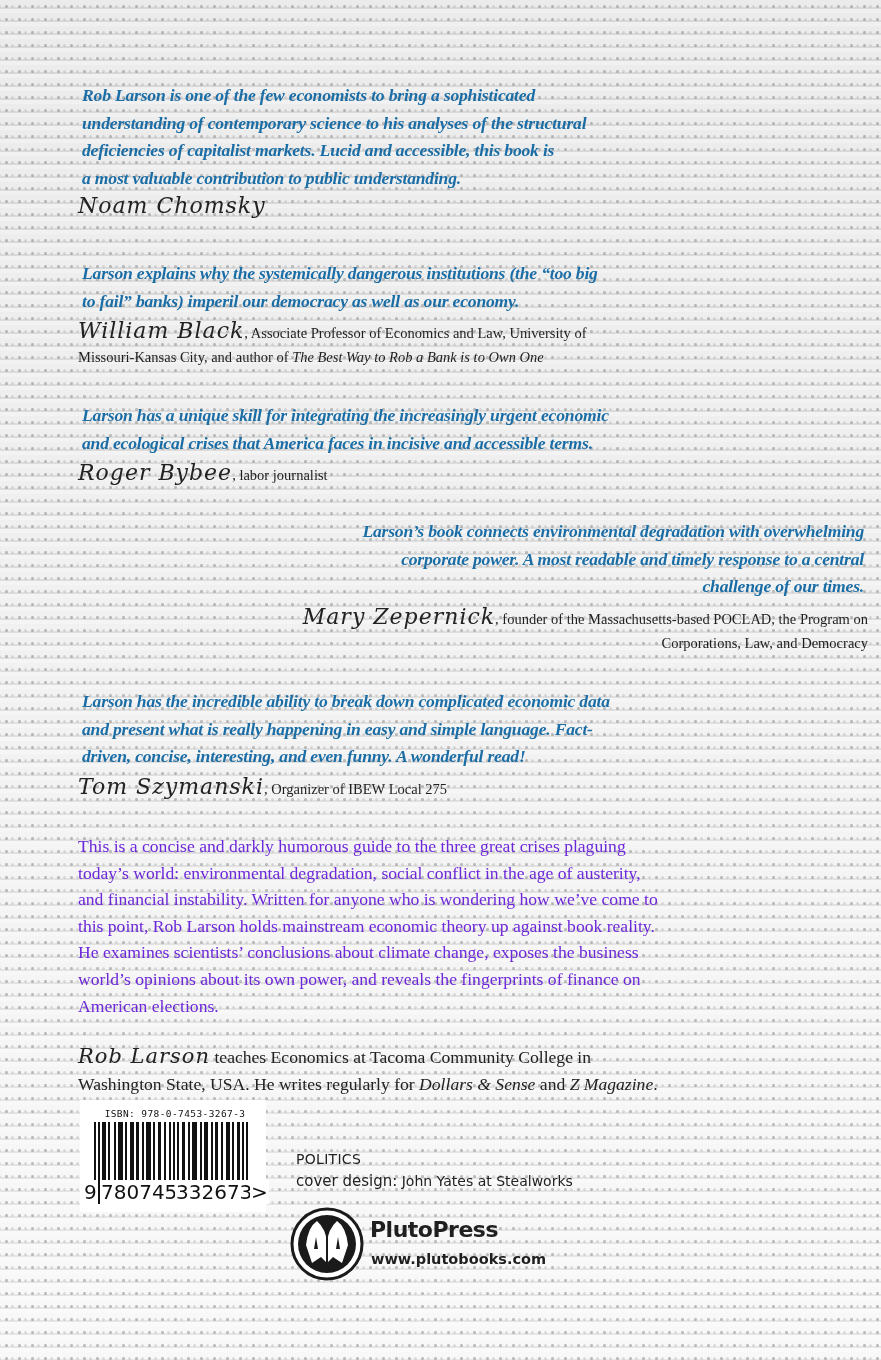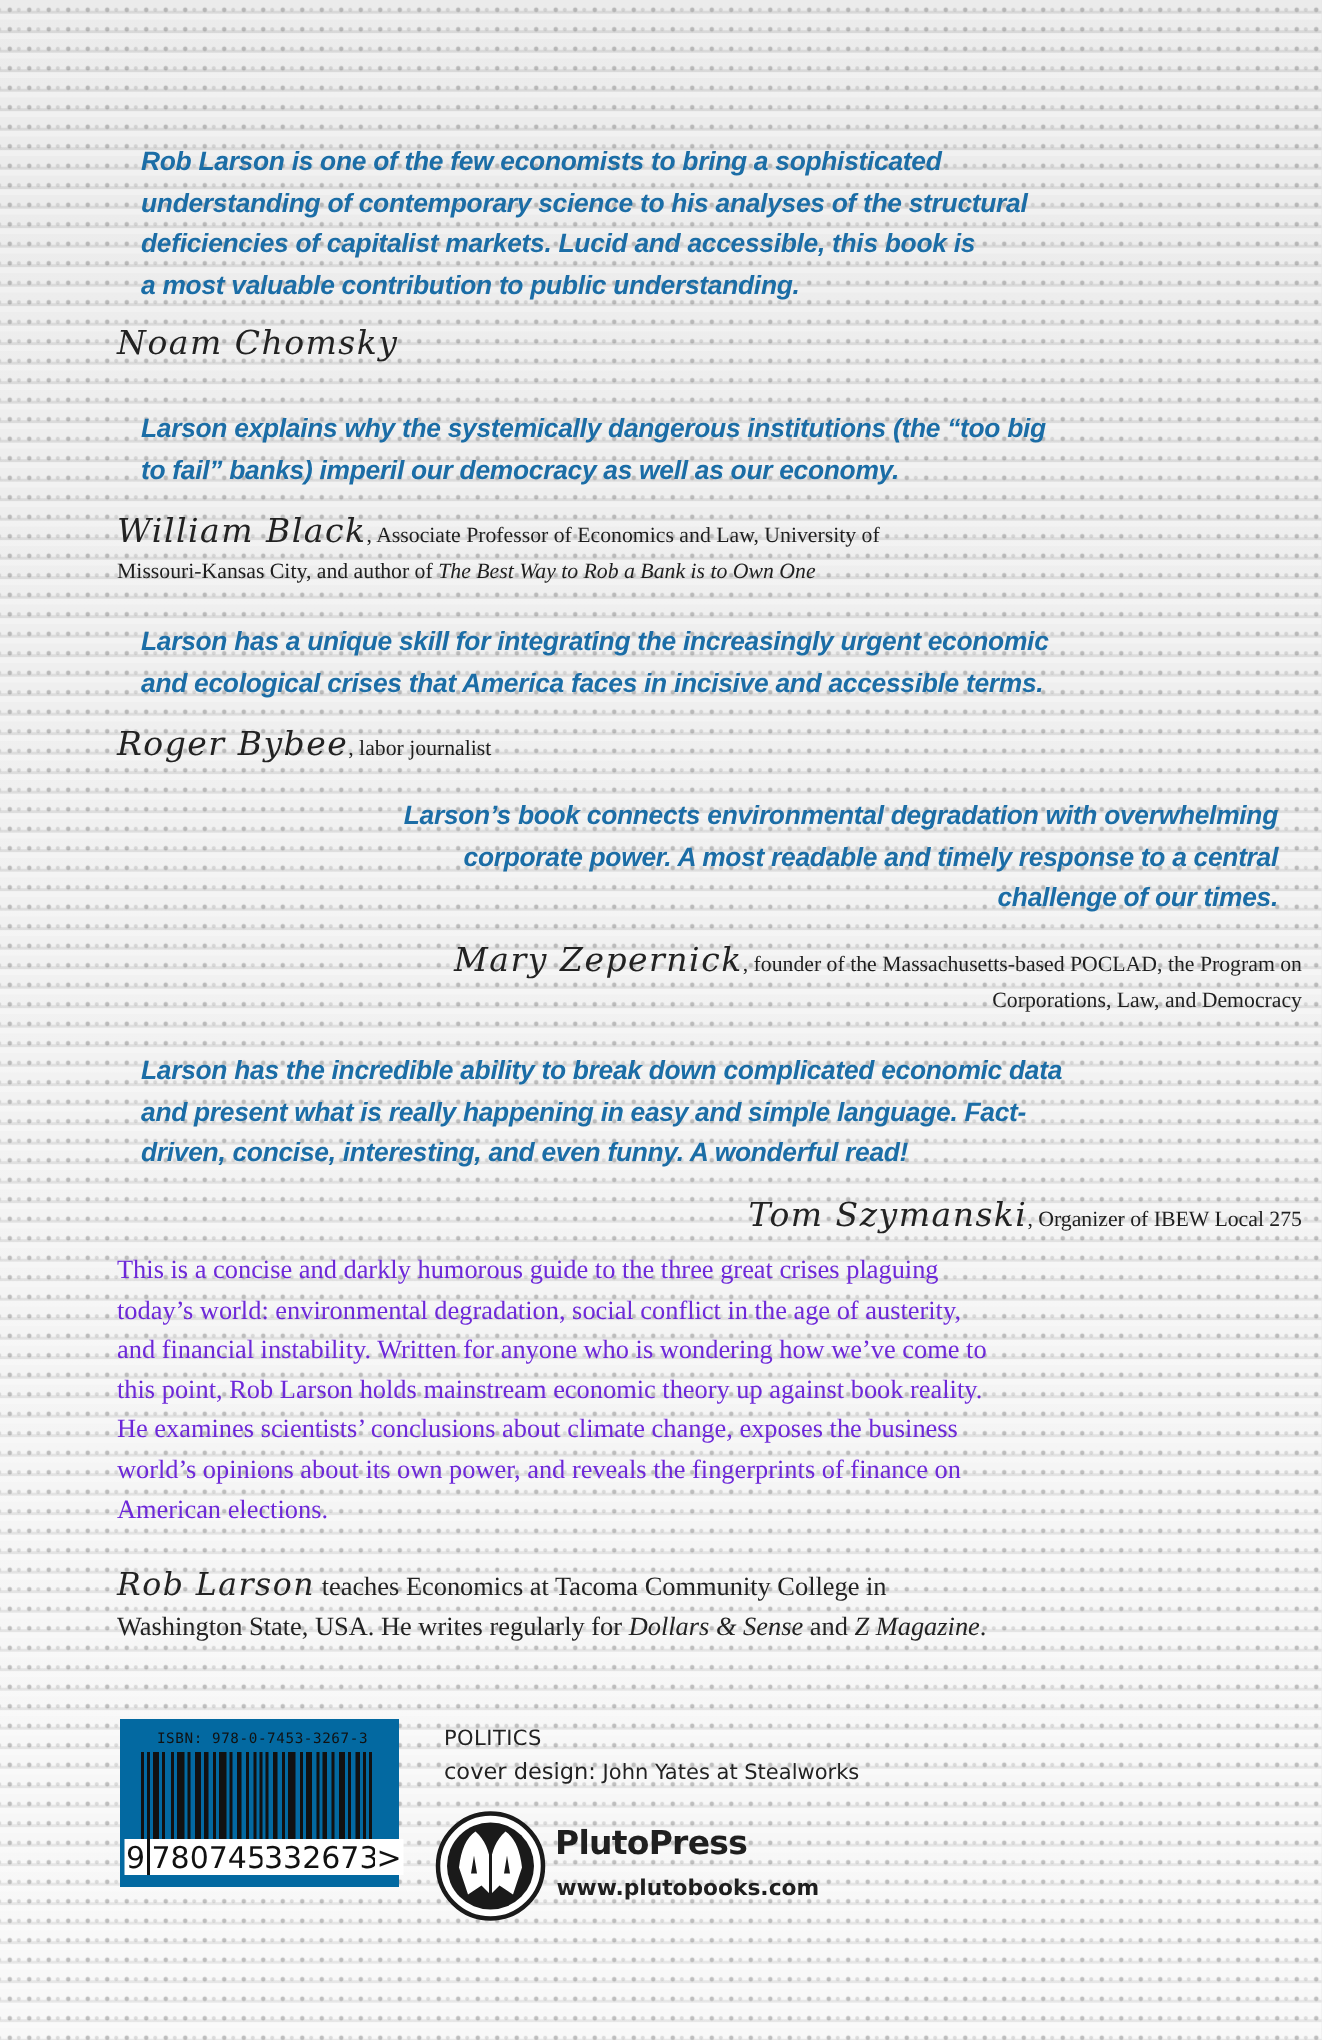--- a/index.html
+++ b/index.html
@@ -13,26 +13,26 @@
         linear-gradient(180deg, #dedede 0%, #e6e6e6 40%, #efefef 75%, #f4f4f4 100%);
       background-size: 13px 13px, 13px 13px, 13px 13px, 100% 100%;
       background-position: 0 0, 6px 0, 0 0, 0 0;
       font-family: "DejaVu Serif", serif;
       color: #1b1b1b;
     }
     .quote {
       position: absolute; left: 78px; width: 790px;
     }
     .quote-text {
-      font-family: Liberation Sans, sans-serif;
+      font-family: Liberation Serif, serif;
       font-weight: bold; font-style: italic;
       color: #1b6da6;
       font-size: 17.6px; line-height: 27.5px;
       letter-spacing: -0.2px;
-      margin: 16px;
+      margin: 4px;
     }
     .attrib {
       font-size: 14.5px; line-height: 24px; color: #1e1e1e; margin: 0;
       font-family: "Liberation Serif", serif;
     }
     .sig {
       font-family: "DejaVu Serif", serif; font-style: italic;
       font-size: 22px; color: #222; font-weight: normal; letter-spacing: 1px;
     }
     .attrib em { font-style: italic; }
@@ -41,22 +41,22 @@
       font-family: "Liberation Serif", serif;
       font-size: 17.6px; line-height: 26.6px; color: #6d28d9; margin: 0;
     }
     .bio {
       position: absolute; left: 78px; top: 1043px; width: 800px;
       font-family: "Liberation Serif", serif;
       font-size: 17.6px; line-height: 26.6px; color: #222; margin: 0;
     }
     .bio .sig { font-size: 21px; }
     .barcode-box {
-      position: absolute; left: 80px; top: 1146px; width: 186px; height: 112px;
-      background: #0369a1;
+      position: absolute; left: 80px; top: 1100px; width: 186px; height: 112px;
+      background: #ffffff;
     }
     .isbn-label {
       position: absolute; left: 10px; top: 8px; width: 170px; text-align: center;
       font-family: "DejaVu Sans Mono", monospace; font-size: 9.5px; letter-spacing: 0.4px; color: #111;
     }
     .bars {
       position: absolute; left: 10px; top: 22px; width: 168px; height: 82px;
     }
     .bars svg { display:block; }
     .barcode-digits {
@@ -132,21 +132,21 @@
     <span>Corporations, Law, and Democracy</span>
   </p>
 </div>
 
 <div class="quote" style="top:684px;">
   <p class="quote-text">
     <span>Larson has the incredible ability to break down complicated economic data</span><br>
     <span>and present what is really happening in easy and simple language. Fact-</span><br>
     <span>driven, concise, interesting, and even funny. A wonderful read!</span>
   </p>
-  <p class="attrib" style="margin-top:0px;text-align:right;">
+  <p class="attrib" style="margin-top:0px;">
     <span class="sig">Tom Szymanski</span><span>, Organizer of IBEW Local 275</span>
   </p>
 </div>
 
 <p class="blurb">
   <span>This is a concise and darkly humorous guide to the three great crises plaguing</span><br>
   <span>today’s world: environmental degradation, social conflict in the age of austerity,</span><br>
   <span>and financial instability. Written for anyone who is wondering how we’ve come to</span><br>
   <span>this point, Rob Larson holds mainstream economic theory up against book reality.</span><br>
   <span>He examines scientists’ conclusions about climate change, exposes the business</span><br>

